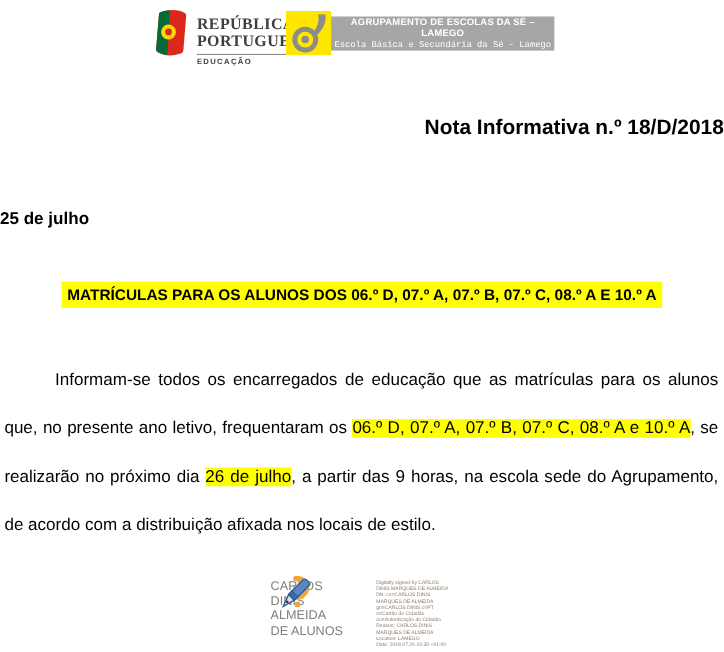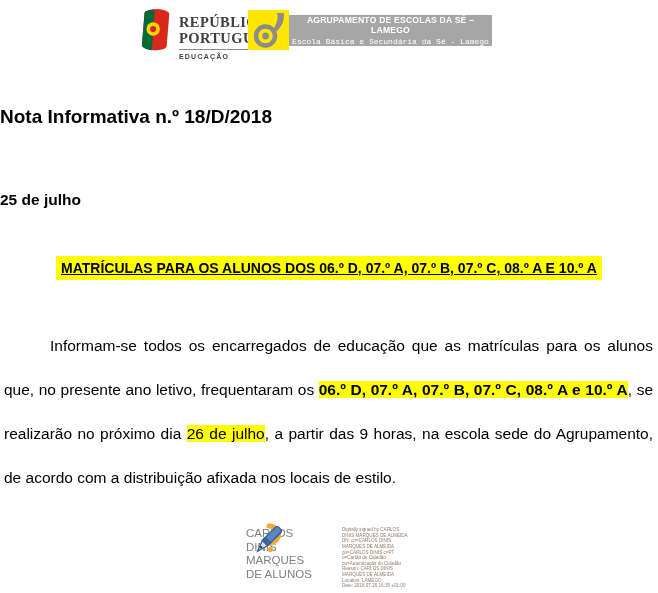--- a/index.html
+++ b/index.html
@@ -30,54 +30,54 @@
     margin-top: 3px;
     padding-top: 3px;
     border-top: 1px solid #8a8a8a;
     font-size: 7px;
     font-weight: bold;
     letter-spacing: 1.2px;
     color: var(--gov-text, #3f3f3f);
     width: 103px;
   }
 
-  .school-logo { position: absolute; left: 248px; top: 10px; display: flex; }
+  .school-logo { position: absolute; left: 260px; top: 10px; display: flex; }
   .spiral-box {
     width: 41px; height: 40px;
     background: var(--logo-yellow, #ffe600);
     display: flex; align-items: flex-end; justify-content: center;
   }
   .spiral-box svg { width: 34px; height: 36px; display: block; margin-bottom: 1px; }
   .banner {
     margin-top: 5px;
     width: 203px; height: 31px;
     background: var(--banner-gray, #a6a6a6);
     color: #ffffff;
     display: flex; flex-direction: column; justify-content: center; align-items: center;
     text-align: center;
   }
   .banner-line1 { font-size: 8.6px; font-weight: bold; letter-spacing: 0.2px; }
   .banner-line2 { font-size: 8px; margin-top: 1.5px; font-family: Liberation Mono, monospace; }
 
   
-  .doc-title { position: absolute; top: 106px; left: 0; width: 100%; text-align: left;
+  .doc-title { position: absolute; top: 106px; left: 0; width: 100%; text-align: right;
     font-size: 19px; font-weight: bold; }
   .doc-date { position: absolute; top: 191px; left: 0; width: 100%; text-align: left;
     font-size: 15.5px; font-weight: bold; }
   .headline-row { position: absolute; top: 256px; left: 0; width: 100%; text-align: center; }
   .hl { background: var(--highlight, #ffff00); }
-  .headline { display: inline-block; font-size: 14px; font-weight: bold; padding: 4px 5px; text-decoration: underline; }
+  .headline { display: inline-block; font-size: 14px; font-weight: bold; padding: 4px 5px; }
 
   
   .body-par {
     position: absolute; top: 324px; left: 4px; right: 5px;
     text-align: justify; text-indent: 46px;
     font-size: 15.5px; line-height: 44px;
   }
-  .b { font-weight: bold; }
+  .b { font-weight: normal; }
 
   
   .director-line { position: absolute; top: 503px; left: 0; width: 100%; text-align: center;
     font-size: 15px; }
   .sig-block { position: absolute; left: 246px; top: 527px; display: flex; gap: 10px; }
   .sig-name {
     position: relative; width: 86px;
     font-size: 11.5px; line-height: 13.5px;
     color: var(--signer-gray, #808080);
   }
@@ -148,21 +148,21 @@
         <circle cx="22.5" cy="27.5" r="2.6" fill="#f0a63c"></circle>
         <g transform="rotate(45 19 19)">
           <rect x="15.2" y="1" width="7.6" height="21" rx="2.2" fill="#5b87c0" stroke="#2e5a92" stroke-width="1.2"></rect>
           <rect x="15.2" y="17.5" width="7.6" height="4.5" fill="#3d6aa5" stroke="#2e5a92" stroke-width="1"></rect>
           <path d="M15.4,22 L22.6,22 L19.6,33 Z" fill="#d7e0ec" stroke="#2e5a92" stroke-width="1.2"></path>
           <circle cx="19.2" cy="27.5" r="1.2" fill="#333"></circle>
         </g>
       </svg>
     <div>CARLOS</div>
         <div>DINIS</div>
-        <div>MARQUES</div>
+        <div>ALMEIDA</div>
         <div>DE ALUNOS</div>
       </div>
     <div class="sig-details">
         <div>Digitally signed by CARLOS</div>
         <div>DINIS MARQUES DE ALMEIDA</div>
         <div>DN: cn=CARLOS DINIS</div>
         <div>MARQUES DE ALMEIDA</div>
         <div>gn=CARLOS DINIS c=PT</div>
         <div>o=Cartão de Cidadão</div>
         <div>ou=Autenticação do Cidadão</div>

